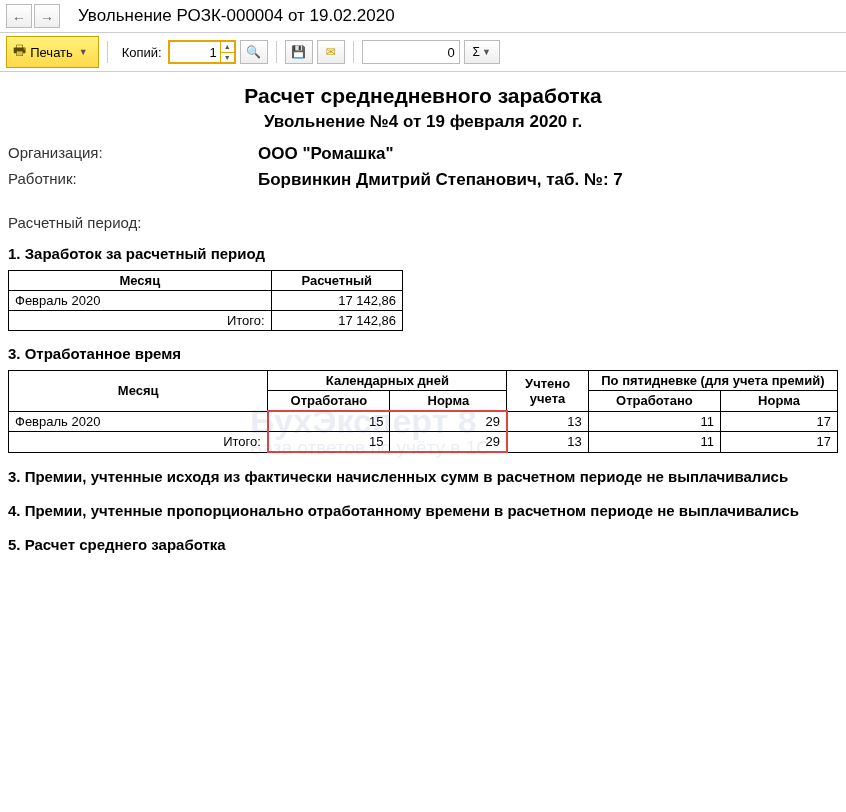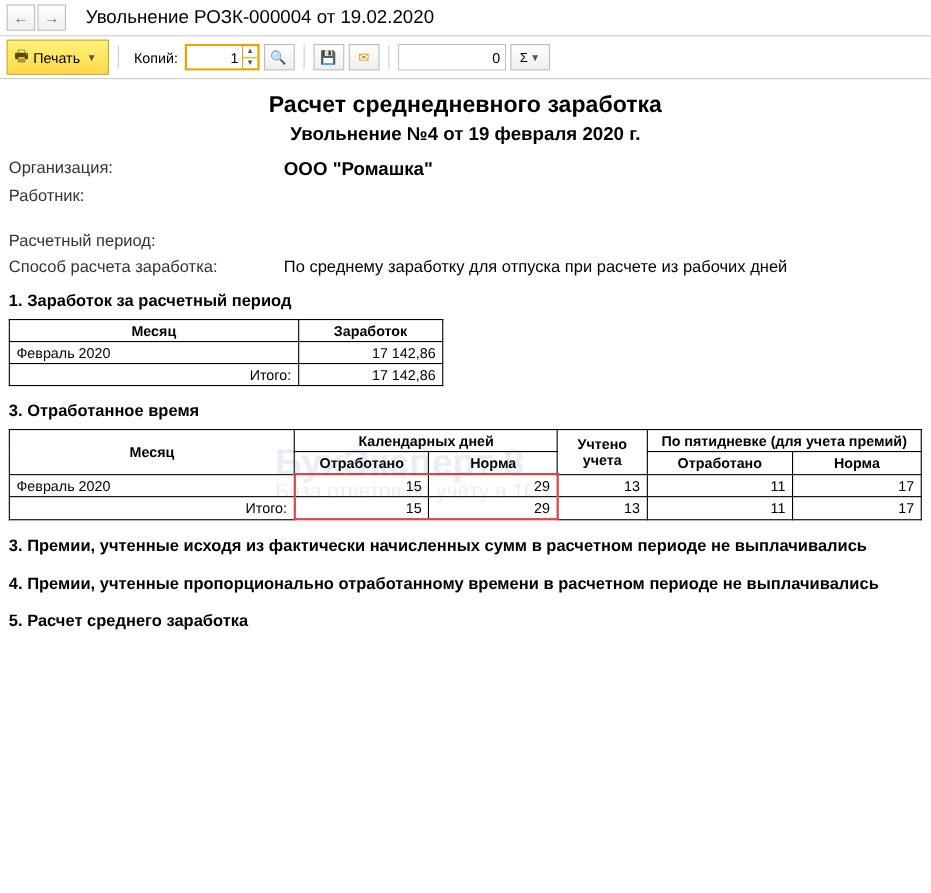--- a/index.html
+++ b/index.html
@@ -156,35 +156,32 @@
 
   <div class="title-main">Расчет среднедневного заработка</div>
   <div class="subtitle-doc">Увольнение №4 от 19 февраля 2020 г.</div>
 
   <div class="info-row">
     <div class="info-label">Организация:</div>
     <div class="info-bold">ООО "Ромашка"</div>
   </div>
   <div class="info-row" style="margin-top:6px;">
     <div class="info-label">Работник:</div>
+    <div class="info-bold">Борвинкин Дмитрий Степанович, таб. №: 7</div>
   </div>
   <div class="info-row" style="margin-top:24px;">
     <div class="info-label">Расчетный период:</div>
-  </div>
-  <div class="info-row" style="margin-top:6px;">
-    <div class="info-label">Способ расчета заработка:</div>
-    <div class="info-val" style="font-size:15px;">По среднему заработку для отпуска при расчете из рабочих дней</div>
   </div>
 
   <div class="sec-head">1. Заработок за расчетный период</div>
   <table class="data t1">
     <tbody>
         <tr>
           <th class="c1">Месяц</th>
-          <th class="c2">Заработок</th>
+          <th class="c2">Расчетный</th>
         </tr>
     <tr>
           <td class="lft">Февраль 2020</td>
           <td class="rnum">17 142,86</td>
         </tr>
     <tr>
           <td class="rnum">Итого:</td>
           <td class="rnum">17 142,86</td>
         </tr>
   </tbody>

